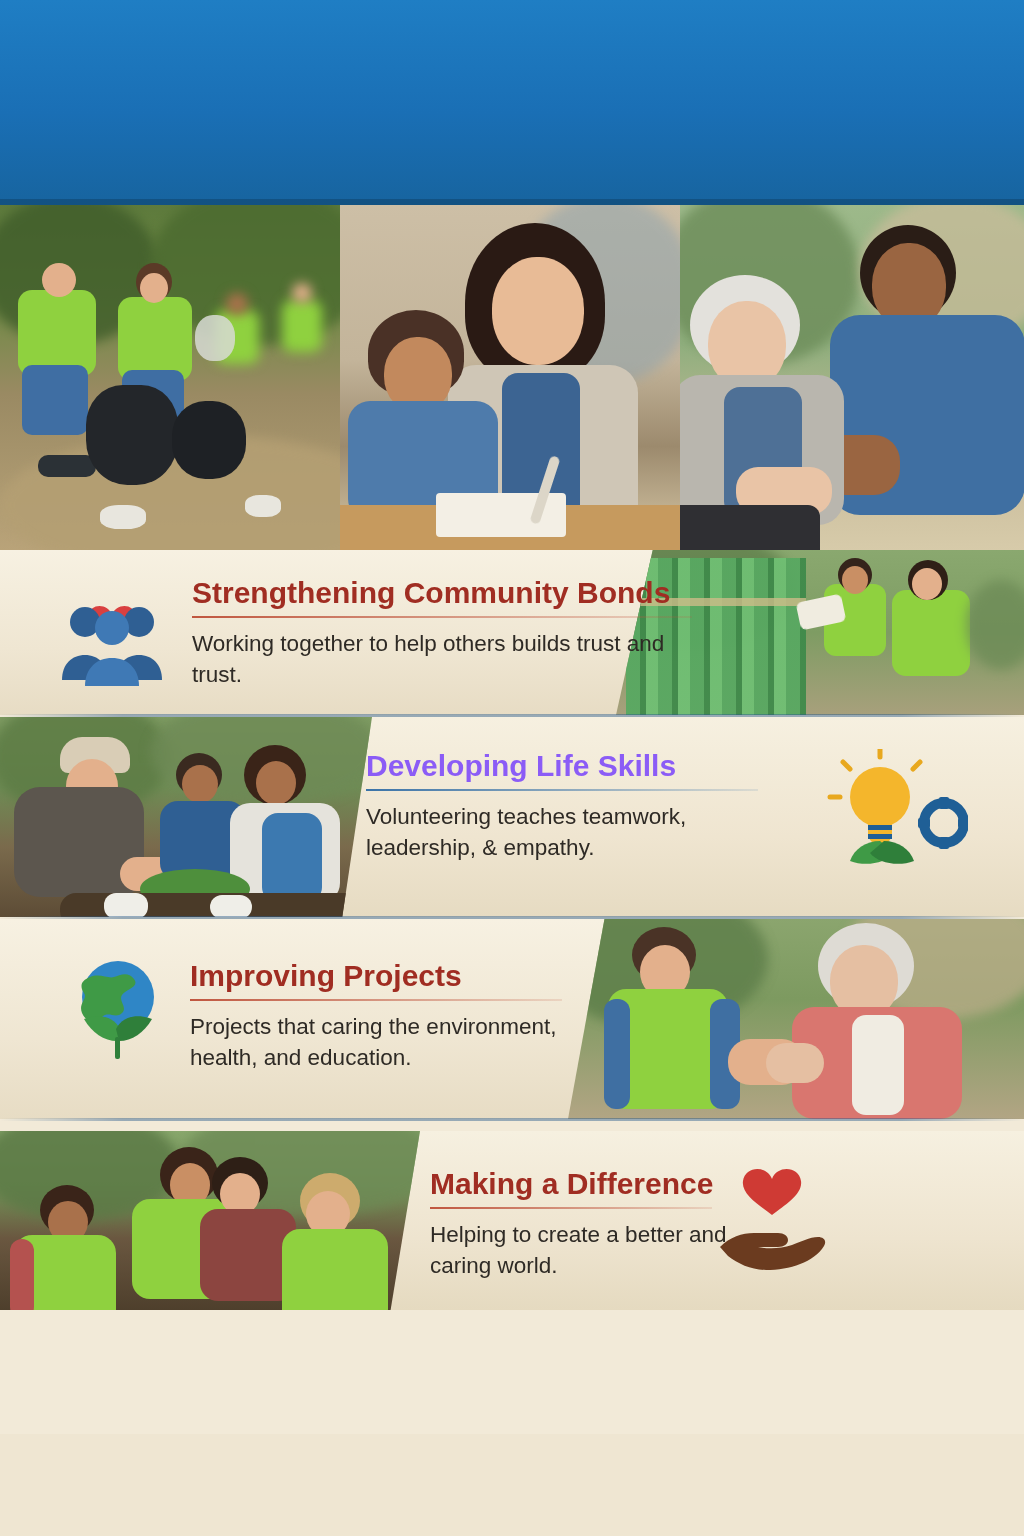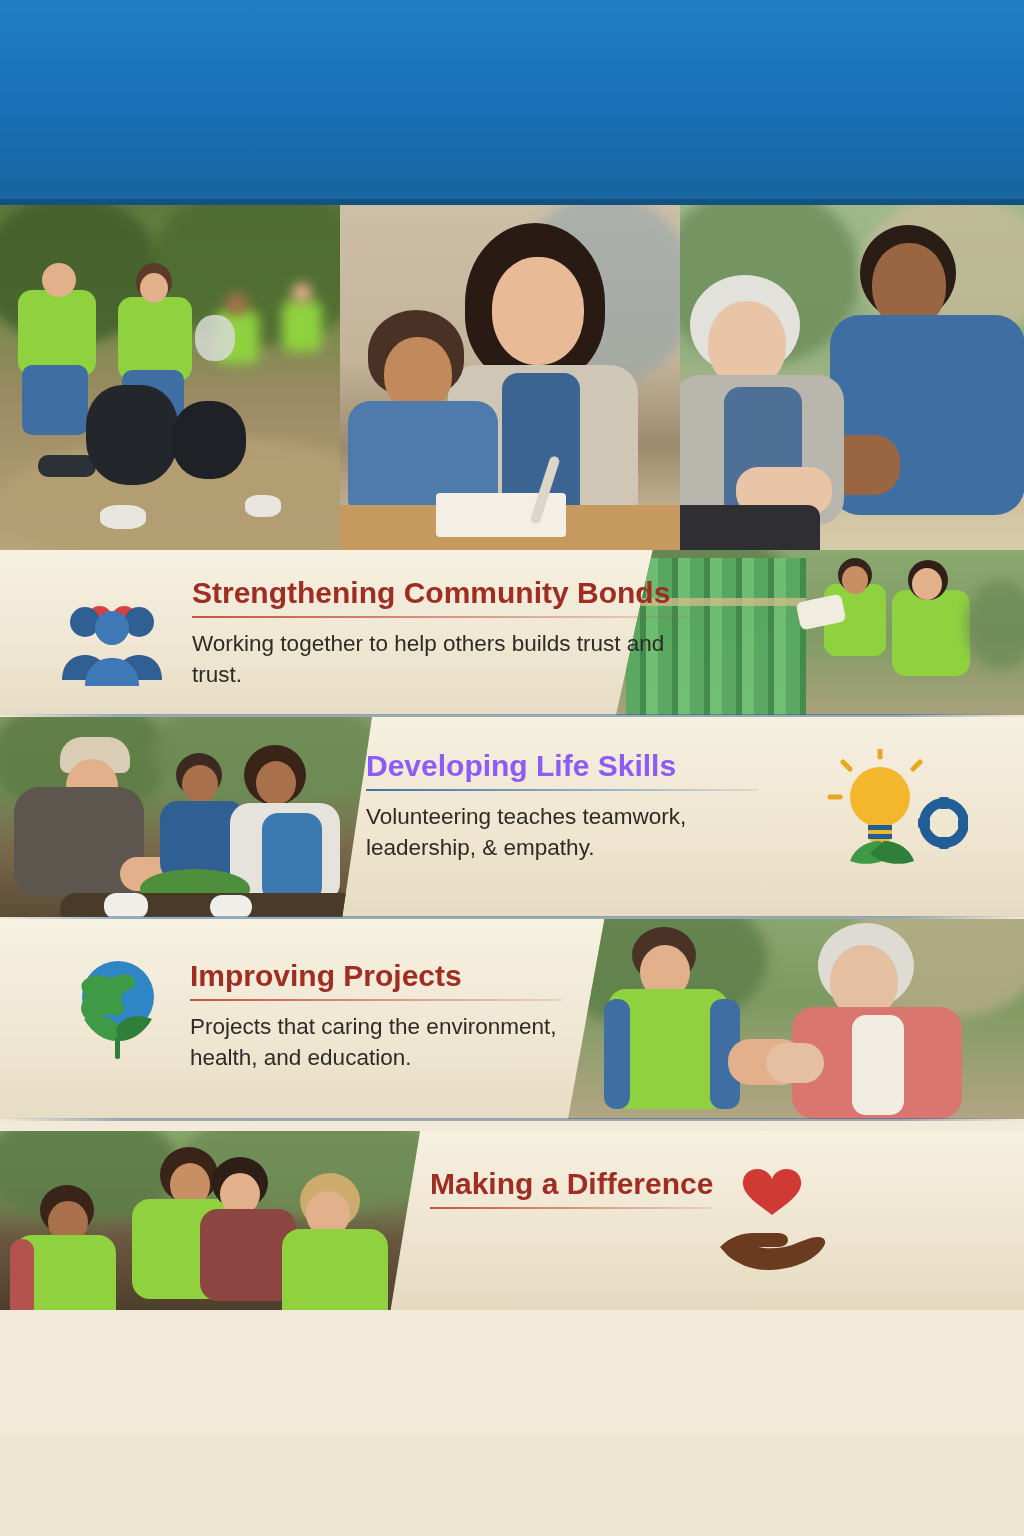--- a/index.html
+++ b/index.html
@@ -355,18 +355,19 @@
     <div class="icon-wrap" style="left:712px;top:32px;">
       <svg width="120" height="110" viewBox="0 0 120 110" aria-hidden="true">
         <path d="M60 16c-5-14-27-13-29 2-2 13 16 24 29 34 13-10 31-21 29-34-2-15-24-16-29-2z" fill="#cf3a34"></path>
         <path d="M8 84c10-10 22-14 34-14h24c6 0 10 3 10 7s-4 7-10 7H46c10 2 22 2 34-2 8-3 18-8 26-8 6 0 9 4 6 9-10 16-34 24-58 24-14 0-28-6-38-14z" fill="#6b3b1f"></path>
       </svg>
     </div>
 
     <div class="txt" style="left:430px;top:36px;width:300px;">
       <div class="hdl red">Making a Difference</div>
       <div class="rule red" style="width:282px"></div>
+      <div class="body">Helping to create a better and caring world.</div>
     </div>
   </div>
 
   <div class="bottom-strip"></div>
 
 </div>
 
 </body></html>

